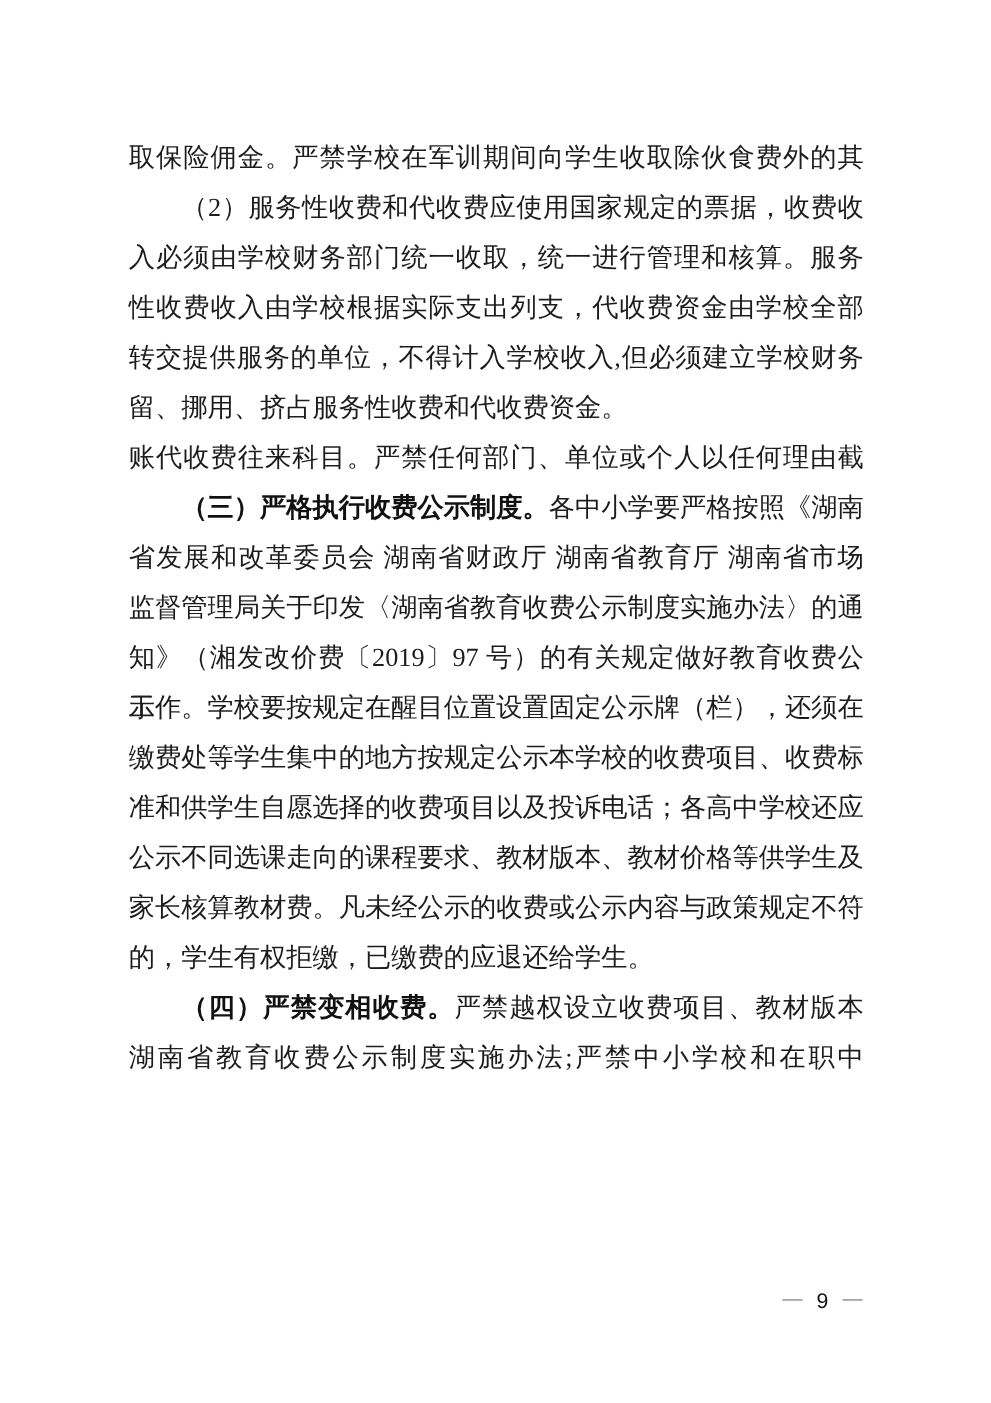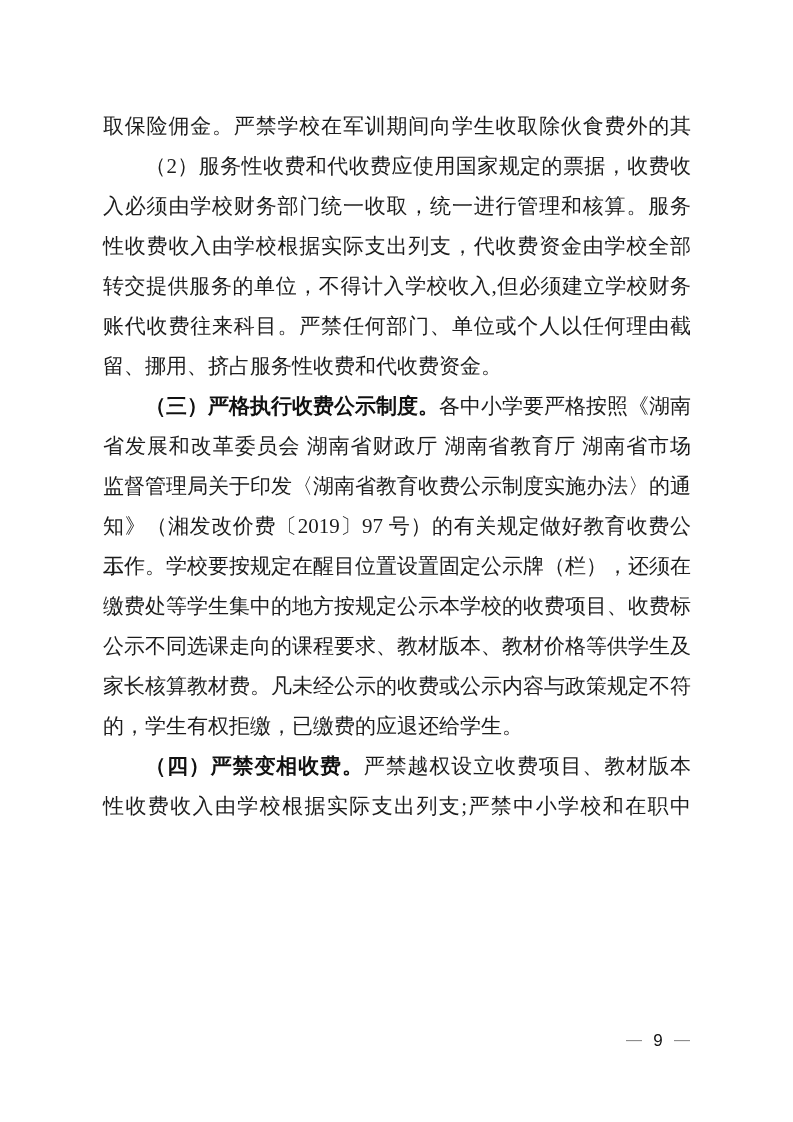--- a/index.html
+++ b/index.html
@@ -68,32 +68,33 @@
 </head>
 <body>
 
 <div class="page">
   <div class="text-block">
       <div class="line fill"><span class="seg">取保险佣金。严禁学校在军训期间向学生收取除伙食费外的其</span></div>
       <div class="line indent fill"><span class="seg">（2）服务性收费和代收费应使用国家规定的票据，收费收</span></div>
       <div class="line fill"><span class="seg">入必须由学校财务部门统一收取，统一进行管理和核算。服务</span></div>
       <div class="line fill"><span class="seg">性收费收入由学校根据实际支出列支，代收费资金由学校全部</span></div>
       <div class="line fill"><span class="seg">转交提供服务的单位，不得计入学校收入,但必须建立学校财务</span></div>
+      <div class="line"><span class="seg">留、挪用、挤占服务性收费和代收费资金。</span></div>
       <div class="line fill"><span class="seg">账代收费往来科目。严禁任何部门、单位或个人以任何理由截</span></div>
-      <div class="line"><span class="seg">留、挪用、挤占服务性收费和代收费资金。</span></div>
       <div class="line indent fill"><span class="seg seg-bold">（三）严格执行收费公示制度。</span><span class="seg">各中小学要严格按照《湖南</span></div>
       <div class="line fill"><span class="seg">省发展和改革委员会 湖南省财政厅 湖南省教育厅 湖南省市场</span></div>
       <div class="line fill"><span class="seg">监督管理局关于印发〈湖南省教育收费公示制度实施办法〉的通</span></div>
       <div class="line fill"><span class="seg">知》（湘发改价费〔2019〕97 号）的有关规定做好教育收费公示</span></div>
       <div class="line fill"><span class="seg">工作。学校要按规定在醒目位置设置固定公示牌（栏），还须在</span></div>
       <div class="line fill"><span class="seg">缴费处等学生集中的地方按规定公示本学校的收费项目、收费标</span></div>
+      <div class="line fill"><span class="seg">准和供学生自愿选择的收费项目以及投诉电话；各高中学校还应</span></div>
       <div class="line fill"><span class="seg">公示不同选课走向的课程要求、教材版本、教材价格等供学生及</span></div>
       <div class="line fill"><span class="seg">家长核算教材费。凡未经公示的收费或公示内容与政策规定不符</span></div>
       <div class="line"><span class="seg">的，学生有权拒缴，已缴费的应退还给学生。</span></div>
       <div class="line indent fill"><span class="seg seg-bold">（四）严禁变相收费。</span><span class="seg">严禁越权设立收费项目、教材版本</span></div>
-      <div class="line fill"><span class="seg">性收费收入由学校根据实际支出列支;严禁中小学校和在职中</span></div>
+      <div class="line fill"><span class="seg">湖南省教育收费公示制度实施办法;严禁中小学校和在职中</span></div>
     </div>
   <div class="footer">
     <span class="dash">—</span>
     <span class="num">9</span>
     <span class="dash">—</span>
   </div>
 </div>
 
 </body></html>

